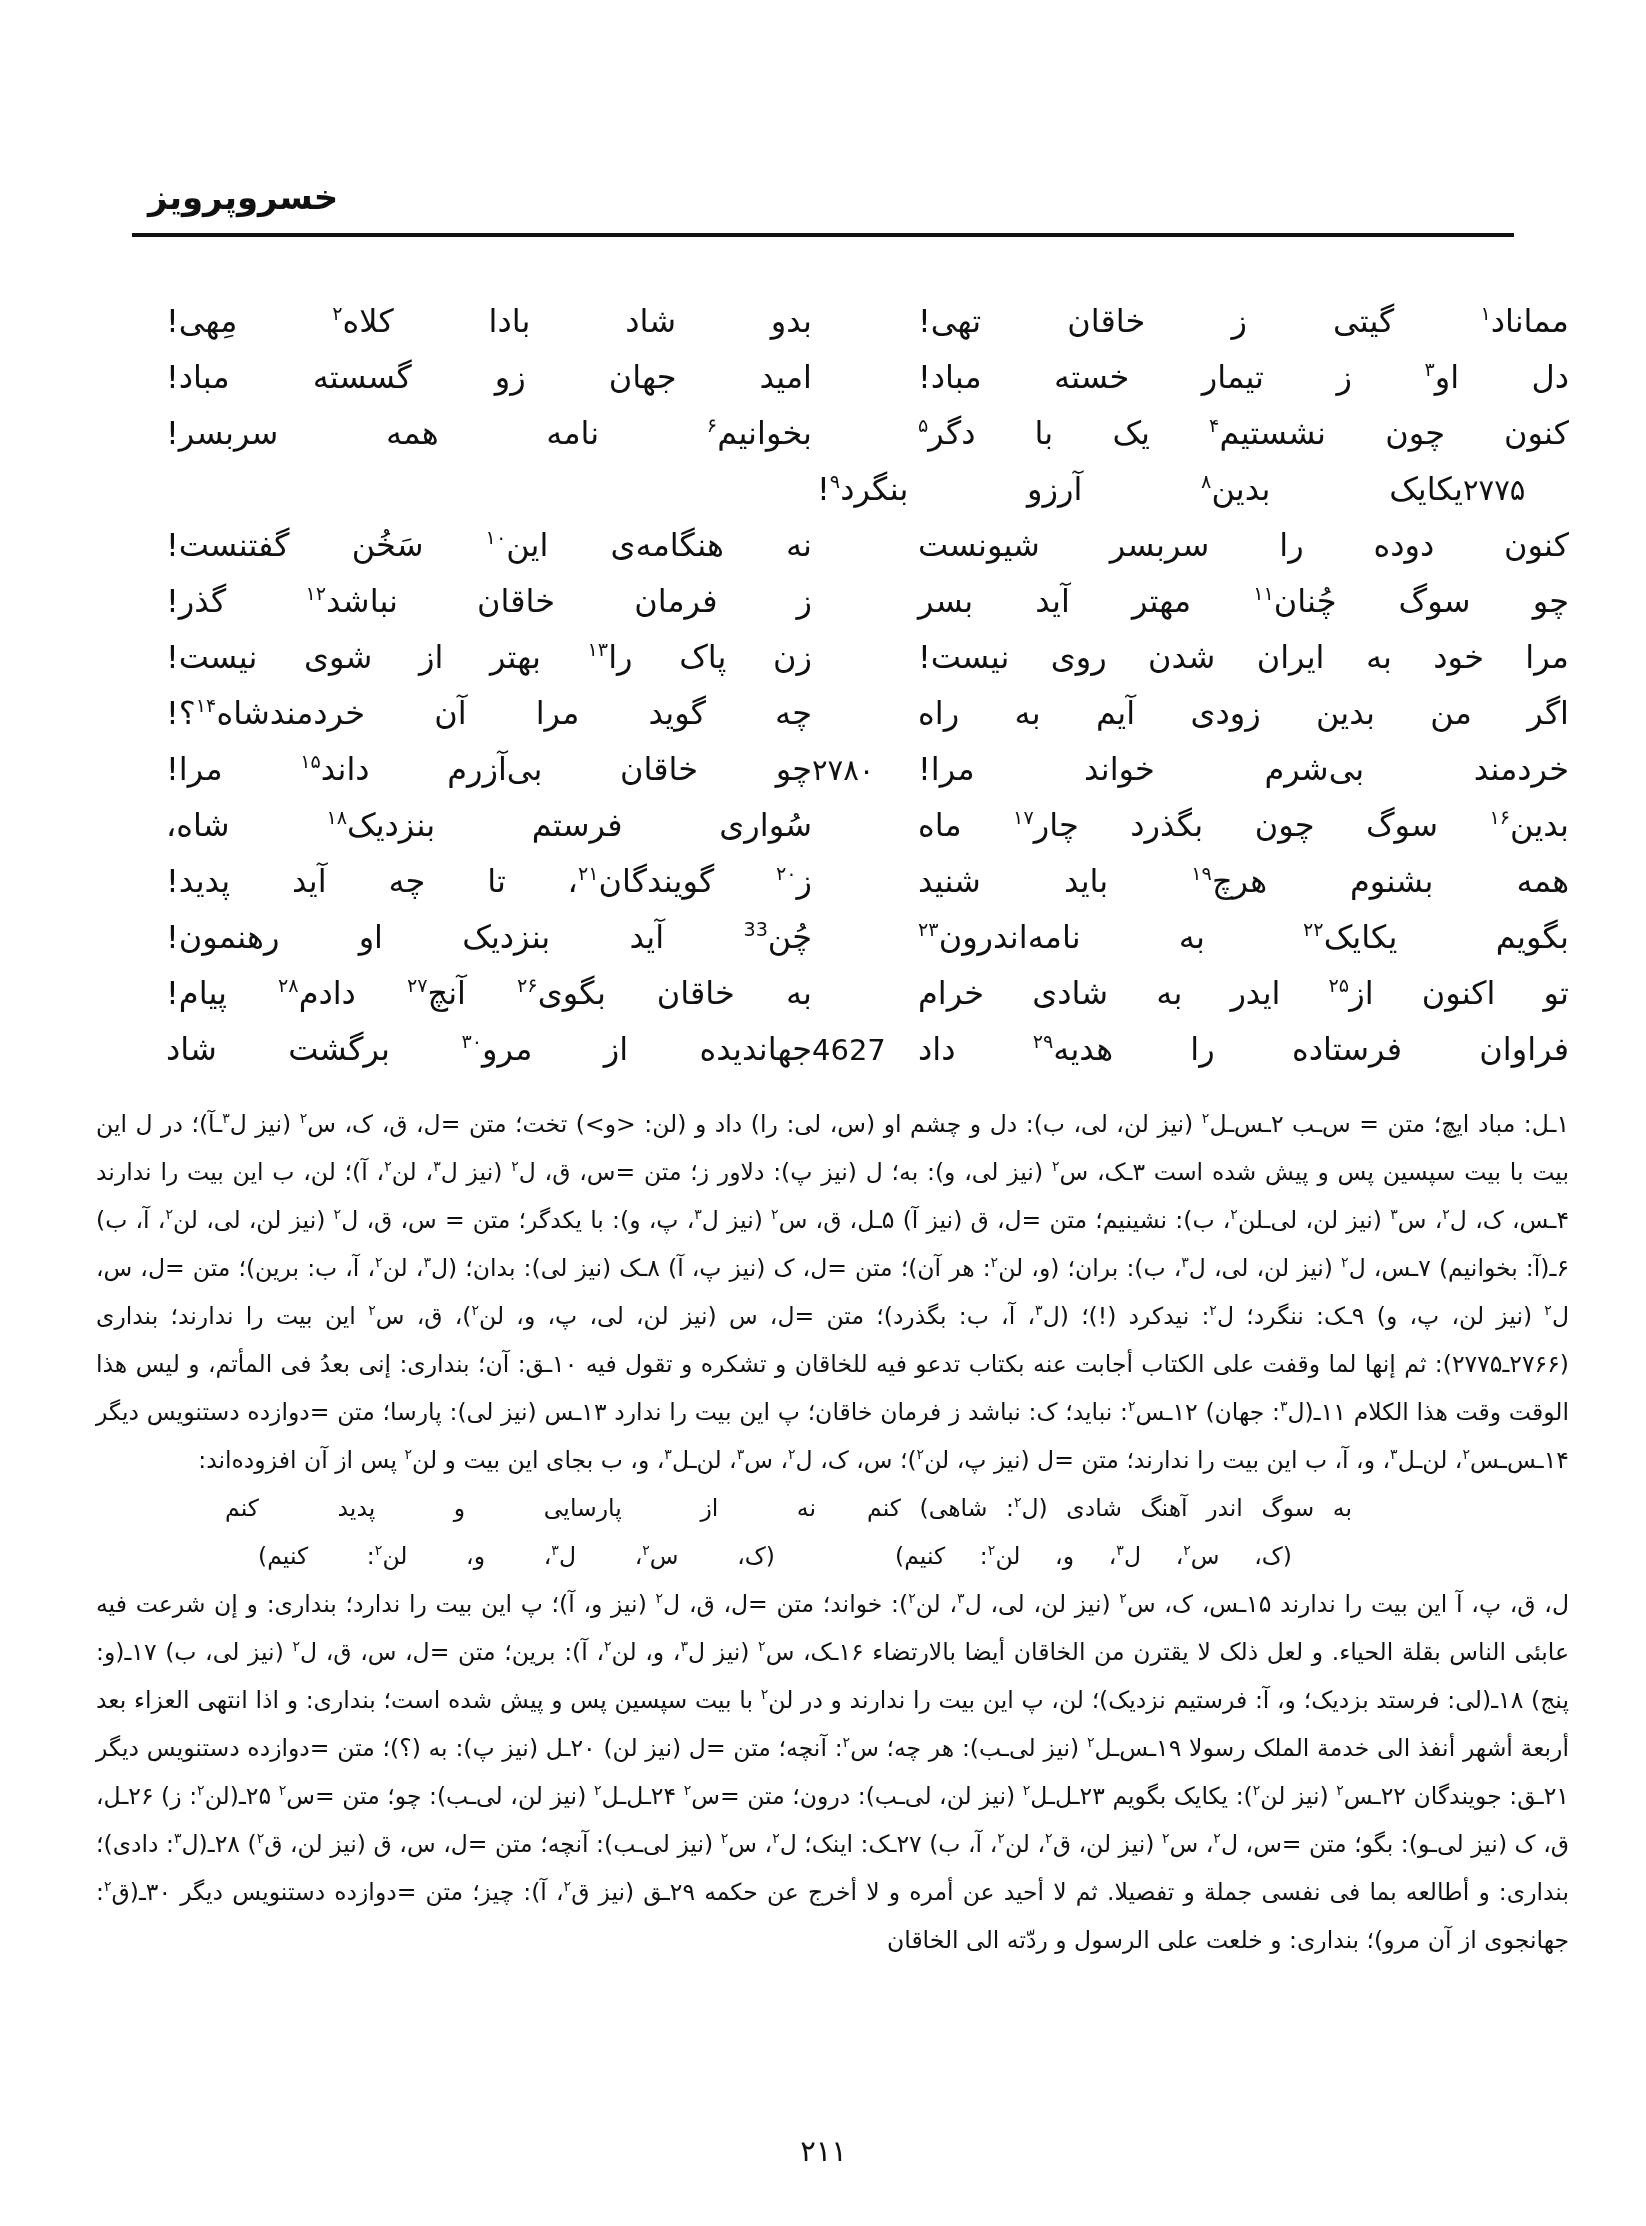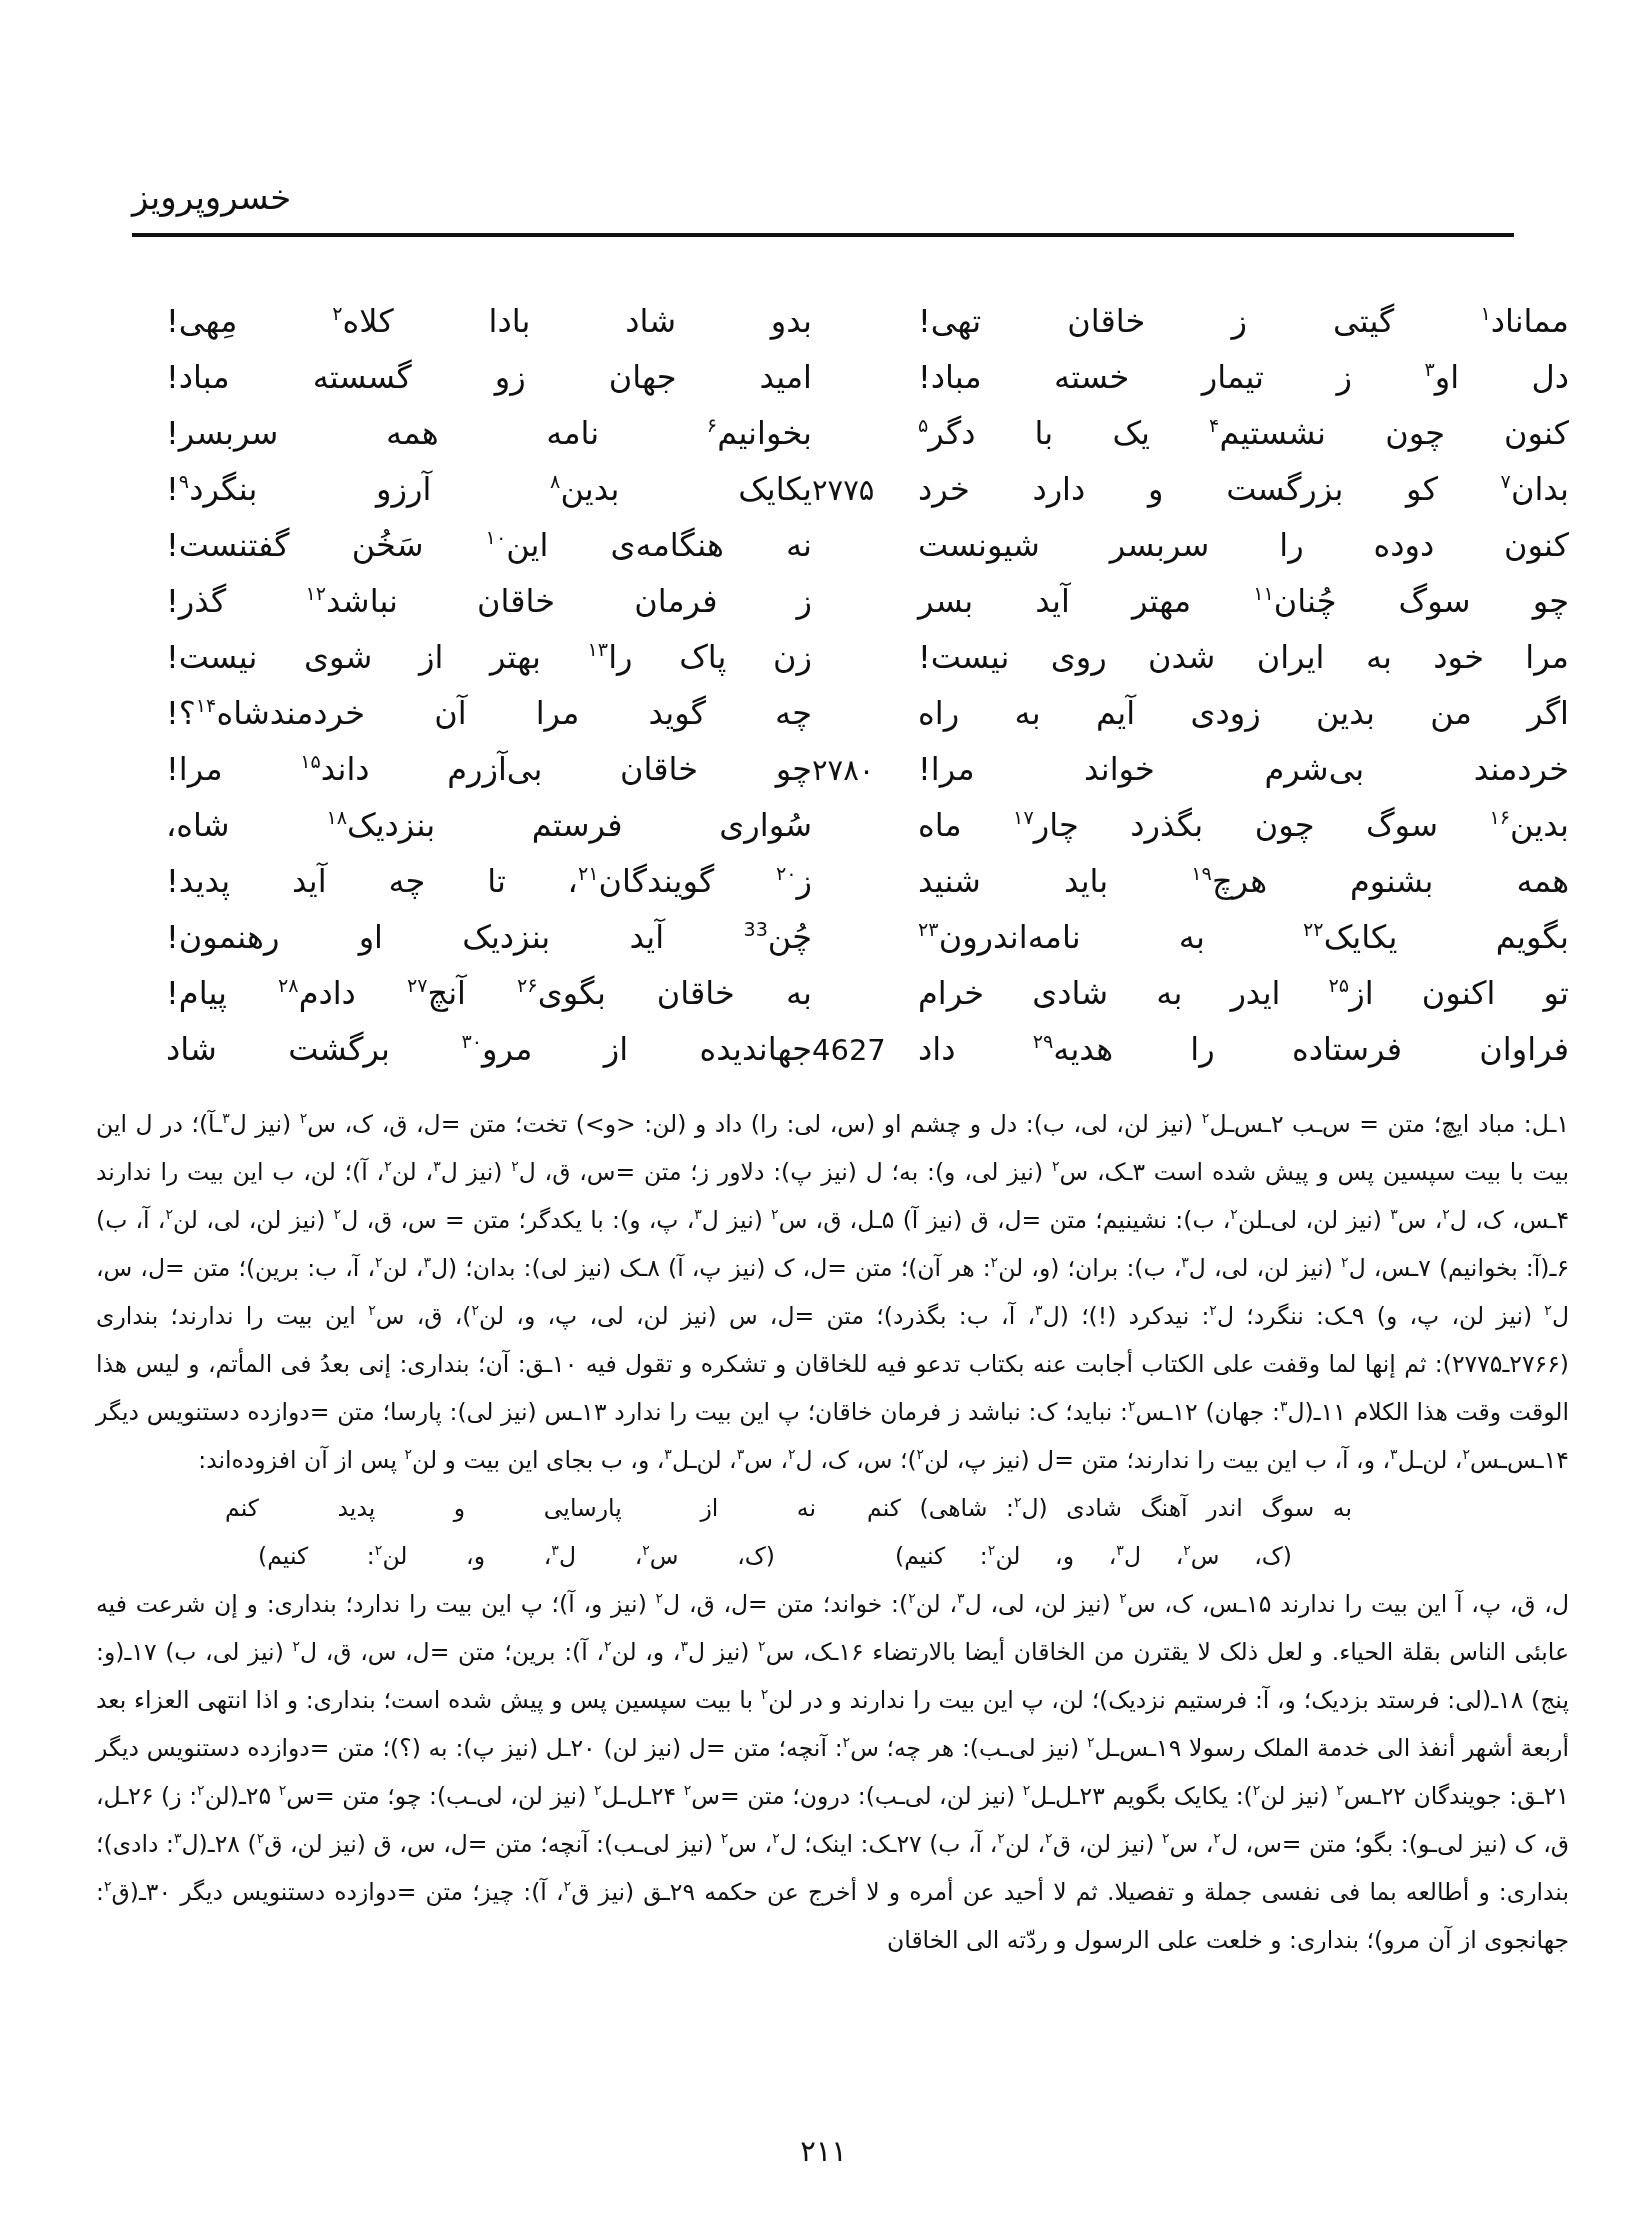--- a/index.html
+++ b/index.html
@@ -10,22 +10,22 @@
     position: relative; overflow: hidden;
     direction: rtl;
   }
   sup {
     font-size: 0.60em;
     vertical-align: super;
     line-height: 0;
   }
   
   .running-head {
-    position: absolute; left: 132px; top: 177px;
-    font-size: 34px; font-weight: 400; letter-spacing: 0;
+    position: absolute; left: 148px; top: 177px;
+    font-size: 34px; font-weight: 700; letter-spacing: 0;
   }
   .head-rule {
     position: absolute; left: 132px; top: 233px;
     width: 1382px; height: 3.7px; background: #111;
   }
   
   .poem { position: absolute; top: 293px; right: 78px; width: 1403px; }
   .verse-row { display: flex; direction: rtl; height: 56px; }
   .hem {
     font-size: 32px; line-height: 56px;
@@ -85,21 +85,20 @@
     <div class="hem hem-right">دل او<sup>۳</sup> ز تیمار خسته مباد!</div>
     <div class="vnum"></div>
     <div class="hem hem-left">امید جهان زو گسسته مباد!</div>
   </div>
   <div class="verse-row">
     <div class="hem hem-right">کنون چون نشستیم<sup>۴</sup> یک با دگر<sup>۵</sup></div>
     <div class="vnum"></div>
     <div class="hem hem-left">بخوانیم<sup>۶</sup> نامه همه سربسر!</div>
   </div>
   <div class="verse-row">
-    <div class="hem hem-right">بدان<sup>۷</sup> کو بزرگست و دارد خرد</div>
     <div class="vnum">۲۷۷۵</div>
     <div class="hem hem-left">یکایک بدین<sup>۸</sup> آرزو بنگرد<sup>۹</sup>!</div>
   </div>
   <div class="verse-row">
     <div class="hem hem-right">کنون دوده را سربسر شیونست</div>
     <div class="vnum"></div>
     <div class="hem hem-left">نه هنگامه‌ی این<sup>۱۰</sup> سَخُن گفتنست!</div>
   </div>
   <div class="verse-row">
     <div class="hem hem-right">چو سوگ چُنان<sup>۱۱</sup> مهتر آید بسر</div>

